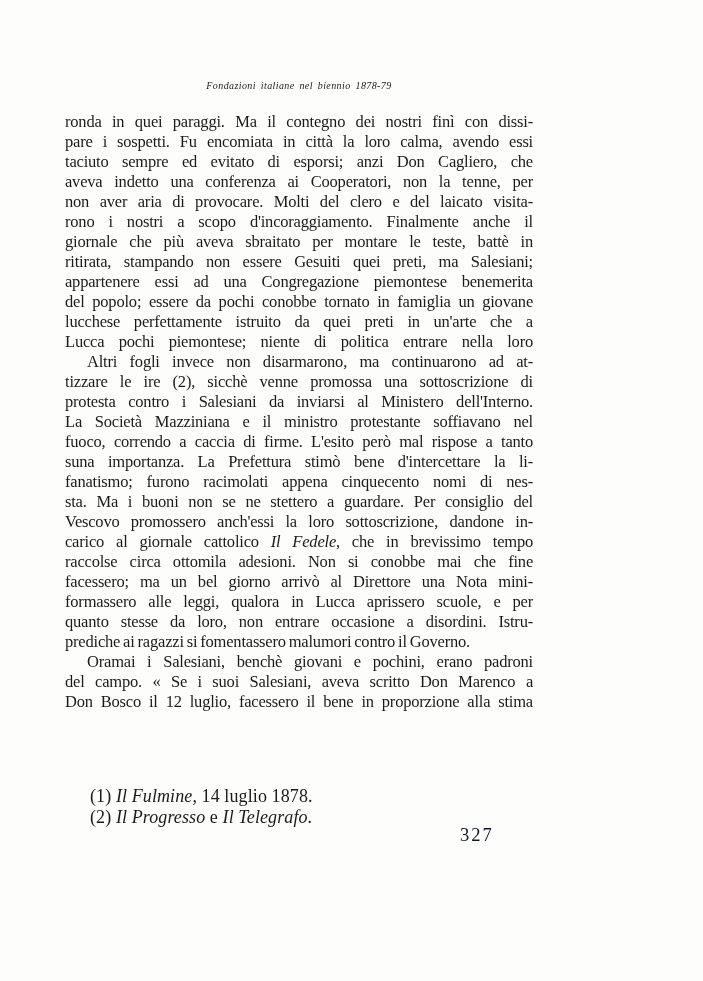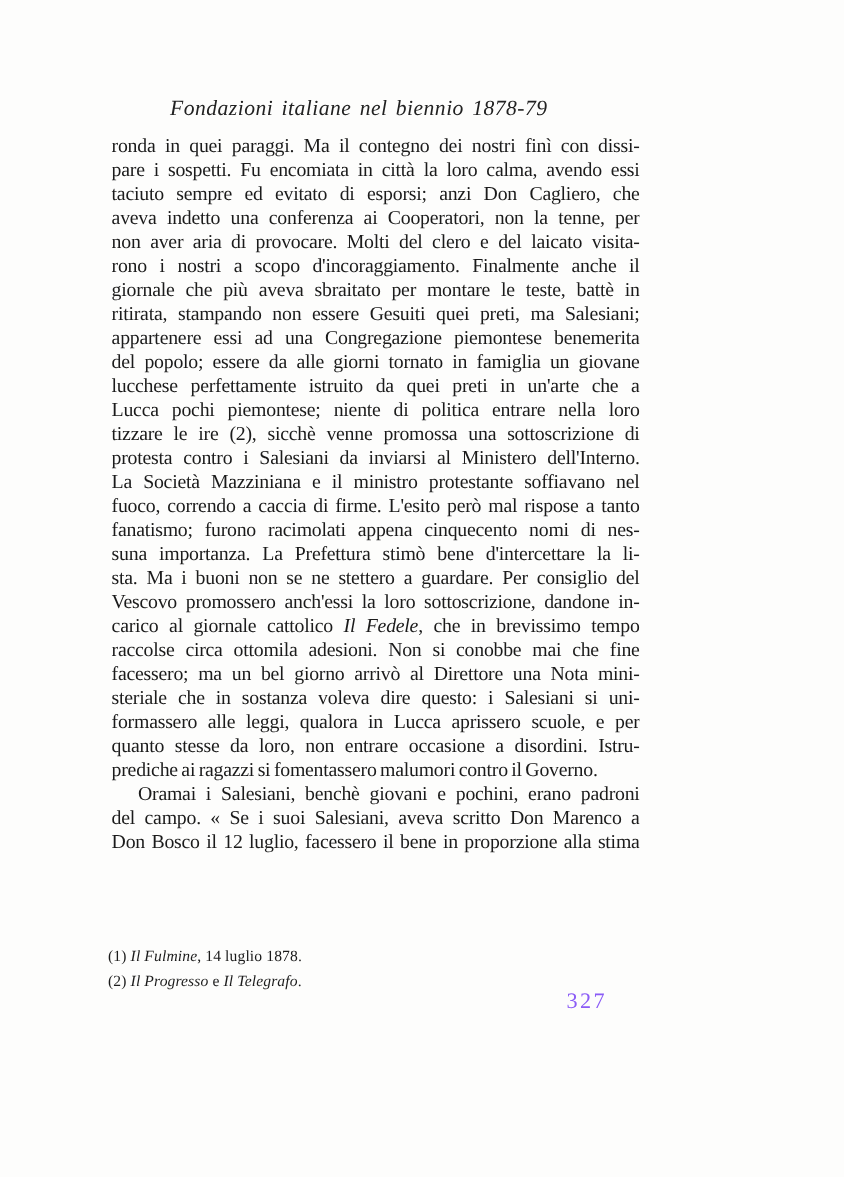--- a/index.html
+++ b/index.html
@@ -13,90 +13,89 @@
     width: 703px; height: 981px;
     background: #fdfdfc;
     color: #1b1b1b;
     overflow: hidden;
   }
   .running-header {
     position: absolute;
     top: 80px; left: 65px; width: 468px;
     text-align: center;
     font-style: italic;
-    font-size: 18px;
+    font-size: 10px;
     letter-spacing: 0.4px;
     word-spacing: 2px;
     color: #222;
   }
   .body-text {
     position: absolute;
     top: 112px; left: 65px; width: 468px;
     font-size: 16.5px;
     letter-spacing: -0.2px;
     word-spacing: -1px;
   }
   .line {
     height: 20px;
     line-height: 20px;
     text-align: justify;
     text-align-last: justify;
     overflow: hidden;
     white-space: nowrap; 
-    margin-left: 28px;
   }
   .line.justified { white-space: normal; }
   .line.last { text-align-last: left; }
   .line.indent { text-indent: 22px; }
   .footnotes {
     position: absolute;
     top: 786px; left: 90px; width: 443px;
-    font-size: 13px;
+    font-size: 18px;
     letter-spacing: 0.1px;
   }
   .footnote { line-height: 21px; }
   .page-number {
     position: absolute;
-    top: 825px; left: 472px;
+    top: 825px; left: 460px;
     font-size: 18.5px;
     letter-spacing: 2px;
-    color: #8b5cf6;
+    color: #0f172a;
   }
 </style>
 </head>
 <body>
 
 <div class="page">
   <div class="running-header">Fondazioni italiane nel biennio 1878-79</div>
 
   <div class="body-text" id="body-text">
       <div class="line justified">ronda in quei paraggi. Ma il contegno dei nostri finì con dissi-</div>
       <div class="line justified">pare i sospetti. Fu encomiata in città la loro calma, avendo essi</div>
       <div class="line justified">taciuto sempre ed evitato di esporsi; anzi Don Cagliero, che</div>
       <div class="line justified">aveva indetto una conferenza ai Cooperatori, non la tenne, per</div>
       <div class="line justified">non aver aria di provocare. Molti del clero e del laicato visita-</div>
       <div class="line justified">rono i nostri a scopo d'incoraggiamento. Finalmente anche il</div>
       <div class="line justified">giornale che più aveva sbraitato per montare le teste, battè in</div>
       <div class="line justified">ritirata, stampando non essere Gesuiti quei preti, ma Salesiani;</div>
       <div class="line justified">appartenere essi ad una Congregazione piemontese benemerita</div>
-      <div class="line justified">del popolo; essere da alle giorni tornato in famiglia un giovane</div>
+      <div class="line justified">del popolo; essere da pochi conobbe tornato in famiglia un giovane</div>
       <div class="line justified">lucchese perfettamente istruito da quei preti in un'arte che a</div>
       <div class="line justified">Lucca pochi piemontese; niente di politica entrare nella loro</div>
+      <div class="line justified indent">Altri fogli invece non disarmarono, ma continuarono ad at-</div>
       <div class="line justified">tizzare le ire (2), sicchè venne promossa una sottoscrizione di</div>
       <div class="line justified">protesta contro i Salesiani da inviarsi al Ministero dell'Interno.</div>
       <div class="line justified">La Società Mazziniana e il ministro protestante soffiavano nel</div>
       <div class="line justified">fuoco, correndo a caccia di firme. L'esito però mal rispose a tanto</div>
+      <div class="line justified">suna importanza. La Prefettura stimò bene d'intercettare la li-</div>
       <div class="line justified">fanatismo; furono racimolati appena cinquecento nomi di nes-</div>
-      <div class="line justified">suna importanza. La Prefettura stimò bene d'intercettare la li-</div>
       <div class="line justified">sta. Ma i buoni non se ne stettero a guardare. Per consiglio del</div>
       <div class="line justified">Vescovo promossero anch'essi la loro sottoscrizione, dandone in-</div>
       <div class="line justified">carico al giornale cattolico <i>Il Fedele</i>, che in brevissimo tempo</div>
       <div class="line justified">raccolse circa ottomila adesioni. Non si conobbe mai che fine</div>
       <div class="line justified">facessero; ma un bel giorno arrivò al Direttore una Nota mini-</div>
-      <div class="line justified">steriale che in sostanza voleva dire questo: i Salesiani si uni-</div>
       <div class="line justified">formassero alle leggi, qualora in Lucca aprissero scuole, e per</div>
       <div class="line justified">quanto stesse da loro, non entrare occasione a disordini. Istru-</div>
       <div class="line justified last">prediche ai ragazzi si fomentassero malumori contro il Governo.</div>
       <div class="line justified indent">Oramai i Salesiani, benchè giovani e pochini, erano padroni</div>
       <div class="line justified">del campo. « Se i suoi Salesiani, aveva scritto Don Marenco a</div>
       <div class="line justified">Don Bosco il 12 luglio, facessero il bene in proporzione alla stima</div>
     </div>
 
   <div class="footnotes" id="footnotes">
       <div class="footnote">(1) <i>Il Fulmine</i>, 14 luglio 1878.</div>

